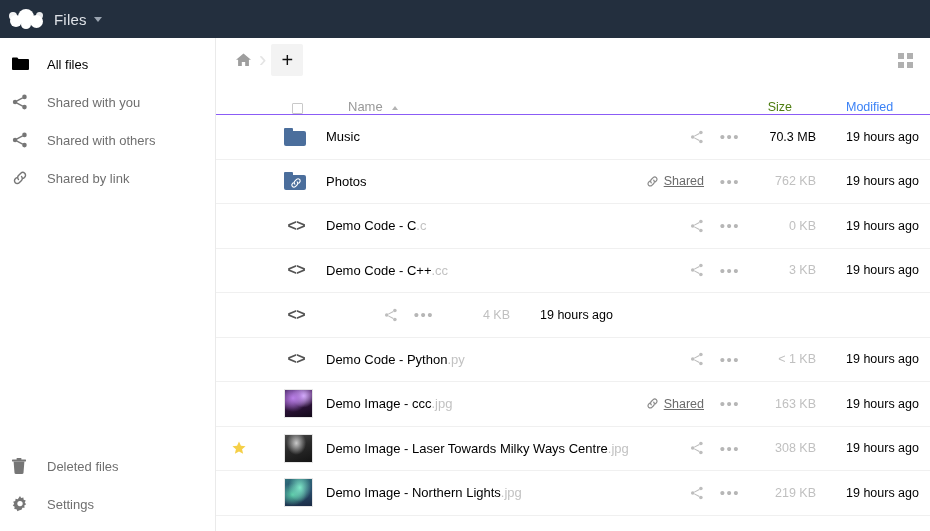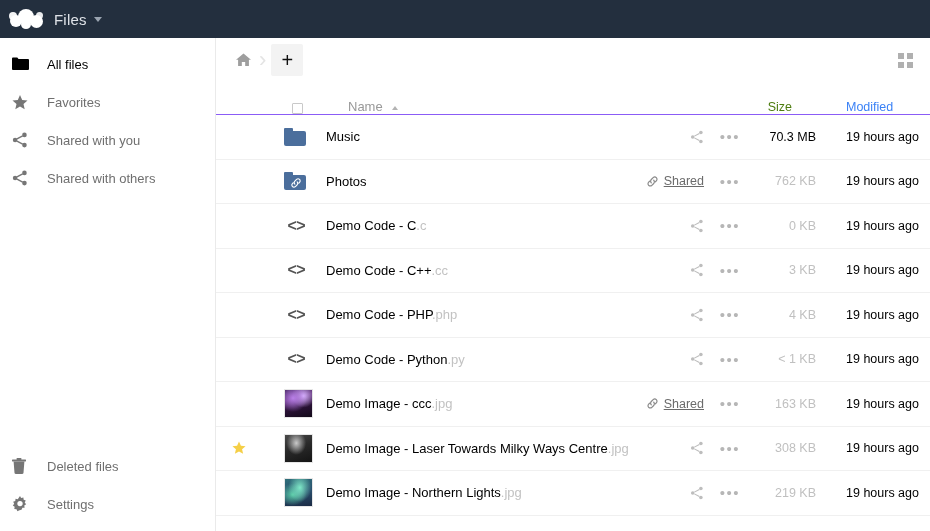--- a/index.html
+++ b/index.html
@@ -277,28 +277,20 @@
 
     <div class="nav-item active">
       <span class="nav-icon">
         <svg width="17" height="14" viewBox="0 0 17 14">
           <path d="M0 1.4C0 .9.4.5.9.5h4.4l1.2 1.6h9.6c.5 0 .9.4.9.9v9.1c0 .5-.4.9-.9.9H.9c-.5 0-.9-.4-.9-.9z" fill="#000"></path>
         </svg>
       </span>
       <span class="nav-label">All files</span>
     </div>
 
-    <div class="nav-item">
-      <span class="nav-icon">
-        <svg width="16" height="15" viewBox="0 0 16 15">
-          <path d="M8 0l2.2 4.9 5.3.5-4 3.6 1.2 5.2L8 11.5 3.3 14.2l1.2-5.2-4-3.6 5.3-.5z" fill="#767676"></path>
-        </svg>
-      </span>
-      <span class="nav-label">Favorites</span>
-    </div>
 
     <div class="nav-item">
       <span class="nav-icon">
         <svg width="16" height="16" viewBox="0 0 18 18">
           <circle cx="14" cy="3.3" r="2.6" fill="#767676"></circle>
           <circle cx="3.5" cy="9" r="2.6" fill="#767676"></circle>
           <circle cx="14" cy="14.7" r="2.6" fill="#767676"></circle>
           <line x1="5.6" y1="7.8" x2="12" y2="4.3" stroke="#767676" stroke-width="1.5"></line>
           <line x1="5.6" y1="10.2" x2="12" y2="13.7" stroke="#767676" stroke-width="1.5"></line>
         </svg>
@@ -312,20 +304,31 @@
           <circle cx="14" cy="3.3" r="2.6" fill="#767676"></circle>
           <circle cx="3.5" cy="9" r="2.6" fill="#767676"></circle>
           <circle cx="14" cy="14.7" r="2.6" fill="#767676"></circle>
           <line x1="5.6" y1="7.8" x2="12" y2="4.3" stroke="#767676" stroke-width="1.5"></line>
           <line x1="5.6" y1="10.2" x2="12" y2="13.7" stroke="#767676" stroke-width="1.5"></line>
         </svg>
       </span>
       <span class="nav-label">Shared with others</span>
     </div>
 
+    <div class="nav-item">
+      <span class="nav-icon">
+        <svg width="16" height="16" viewBox="0 0 18 18">
+          <g fill="none" stroke="#767676" stroke-width="1.6" stroke-linecap="round">
+            <path d="M7.3 10.7a3.1 3.1 0 0 1 0-4.4l2.6-2.6a3.1 3.1 0 1 1 4.4 4.4l-1.3 1.3"></path>
+            <path d="M10.7 7.3a3.1 3.1 0 0 1 0 4.4l-2.6 2.6a3.1 3.1 0 1 1-4.4-4.4l1.3-1.3"></path>
+          </g>
+        </svg>
+      </span>
+      <span class="nav-label">Shared by link</span>
+    </div>
 
   </div>
 
   <div id="nav-bottom">
     <div class="nav-item">
       <span class="nav-icon">
         <svg width="14" height="16" viewBox="0 0 14 16">
           <path d="M1.6 3.6h10.8l-.9 11.2c0 .7-.5 1.2-1.2 1.2H3.7c-.7 0-1.2-.5-1.2-1.2z" fill="#767676"></path>
           <rect x="0" y="1.6" width="14" height="1.9" rx=".4" fill="#767676"></rect>
           <rect x="4.6" y="0" width="4.8" height="1.9" rx=".5" fill="#767676"></rect>
@@ -494,21 +497,20 @@
           </div>
           <div class="col-size">3 KB</div>
           <div class="col-mod">19 hours ago</div>
         </div>
         <div class="row">
           <div class="col-fav"></div>
           <div class="col-check"></div>
           <div class="col-icon">
             <span class="code-ico">&lt; &gt;</span>
           </div>
-          <div class="col-name"><span>Demo Code - PHP</span><span class="ext">.php</span></div>
           <div class="col-share">
             <span>
               <svg width="14" height="14" viewBox="0 0 18 18">
                 <circle cx="14" cy="3.3" r="2.3" fill="#bdbdbd"></circle>
                 <circle cx="3.5" cy="9" r="2.3" fill="#bdbdbd"></circle>
                 <circle cx="14" cy="14.7" r="2.3" fill="#bdbdbd"></circle>
                 <line x1="5.6" y1="7.9" x2="12" y2="4.4" stroke="#bdbdbd" stroke-width="1.4"></line>
                 <line x1="5.6" y1="10.1" x2="12" y2="13.6" stroke="#bdbdbd" stroke-width="1.4"></line>
               </svg>
             </span>

